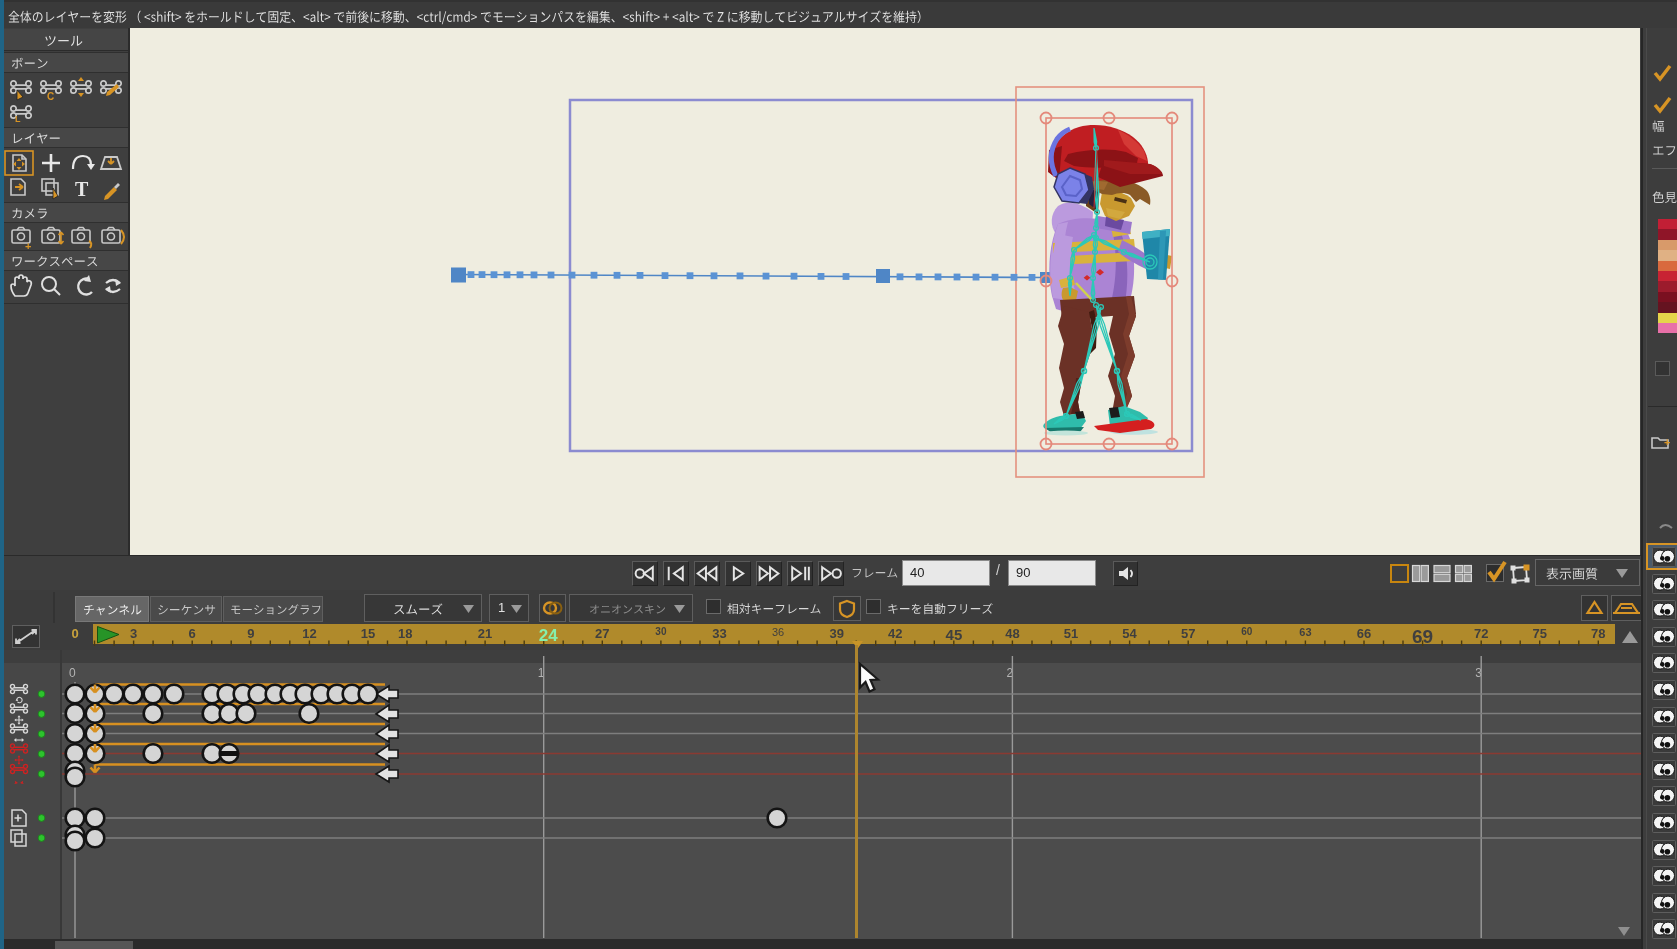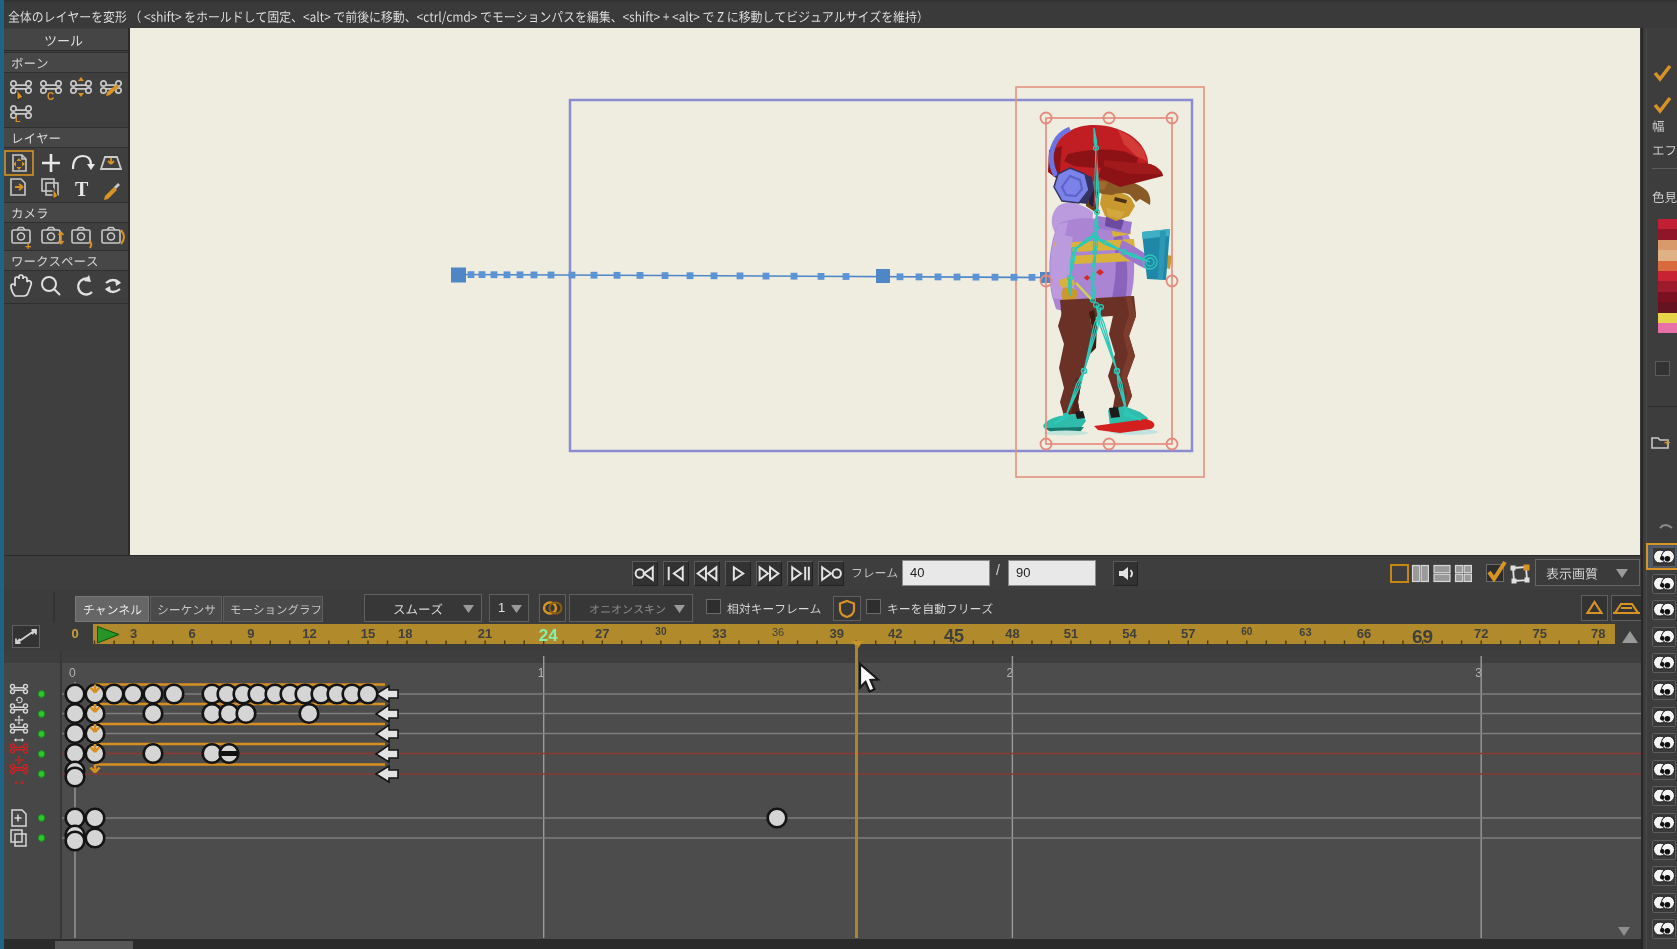--- a/index.html
+++ b/index.html
@@ -499,21 +499,21 @@
     <div class="abs" style="left:354.0px;top:626px;width:28px;text-align:center;font-size:13px;color:#3f3f3f;font-weight:bold">15</div>
     <div class="abs" style="left:398px;top:626px;width:28px;font-size:13px;color:#3f3f3f;font-weight:bold">18</div>
     <div class="abs" style="left:471.1px;top:626px;width:28px;text-align:center;font-size:13px;color:#3f3f3f;font-weight:bold">21</div>
     <div class="abs" style="left:529.7px;top:626px;width:28px;text-align:right;font-size:17px;color:#86efac;font-weight:bold">24</div>
     <div class="abs" style="left:588.3px;top:626px;width:28px;text-align:center;font-size:13px;color:#3f3f3f;font-weight:bold">27</div>
     <div class="abs" style="left:646.9px;top:626px;width:28px;text-align:center;font-size:10px;color:#3f3f3f;font-weight:bold">30</div>
     <div class="abs" style="left:705.5px;top:626px;width:28px;text-align:center;font-size:13px;color:#3f3f3f;font-weight:bold">33</div>
     <div class="abs" style="left:764.1px;top:626px;width:28px;text-align:center;font-size:11px;color:#3f3f3f;font-weight:normal">36</div>
     <div class="abs" style="left:822.7px;top:626px;width:28px;text-align:center;font-size:13px;color:#3f3f3f;font-weight:bold">39</div>
     <div class="abs" style="left:881.3px;top:626px;width:28px;text-align:center;font-size:13px;color:#3f3f3f;font-weight:bold">42</div>
-    <div class="abs" style="left:939.9px;top:626px;width:28px;text-align:center;font-size:18px;color:#3f3f3f;font-weight:bold">45</div>
+    <div class="abs" style="left:939.9px;top:626px;width:28px;text-align:center;font-size:15px;color:#3f3f3f;font-weight:bold">45</div>
     <div class="abs" style="left:998.4px;top:626px;width:28px;text-align:center;font-size:13px;color:#3f3f3f;font-weight:bold">48</div>
     <div class="abs" style="left:1057.0px;top:626px;width:28px;text-align:center;font-size:13px;color:#3f3f3f;font-weight:bold">51</div>
     <div class="abs" style="left:1115.6px;top:626px;width:28px;text-align:center;font-size:13px;color:#3f3f3f;font-weight:bold">54</div>
     <div class="abs" style="left:1174.2px;top:626px;width:28px;text-align:center;font-size:13px;color:#3f3f3f;font-weight:bold">57</div>
     <div class="abs" style="left:1232.8px;top:626px;width:28px;text-align:center;font-size:10px;color:#3f3f3f;font-weight:bold">60</div>
     <div class="abs" style="left:1291.4px;top:626px;width:28px;text-align:center;font-size:11px;color:#3f3f3f;font-weight:bold">63</div>
     <div class="abs" style="left:1350.0px;top:626px;width:28px;text-align:center;font-size:13px;color:#3f3f3f;font-weight:bold">66</div>
     <div class="abs" style="left:1408.6px;top:626px;width:28px;text-align:center;font-size:19px;color:#3f3f3f;font-weight:bold">69</div>
     <div class="abs" style="left:1467.2px;top:626px;width:28px;text-align:center;font-size:13px;color:#3f3f3f;font-weight:bold">72</div>
     <div class="abs" style="left:1525.8px;top:626px;width:28px;text-align:center;font-size:13px;color:#3f3f3f;font-weight:bold">75</div>

